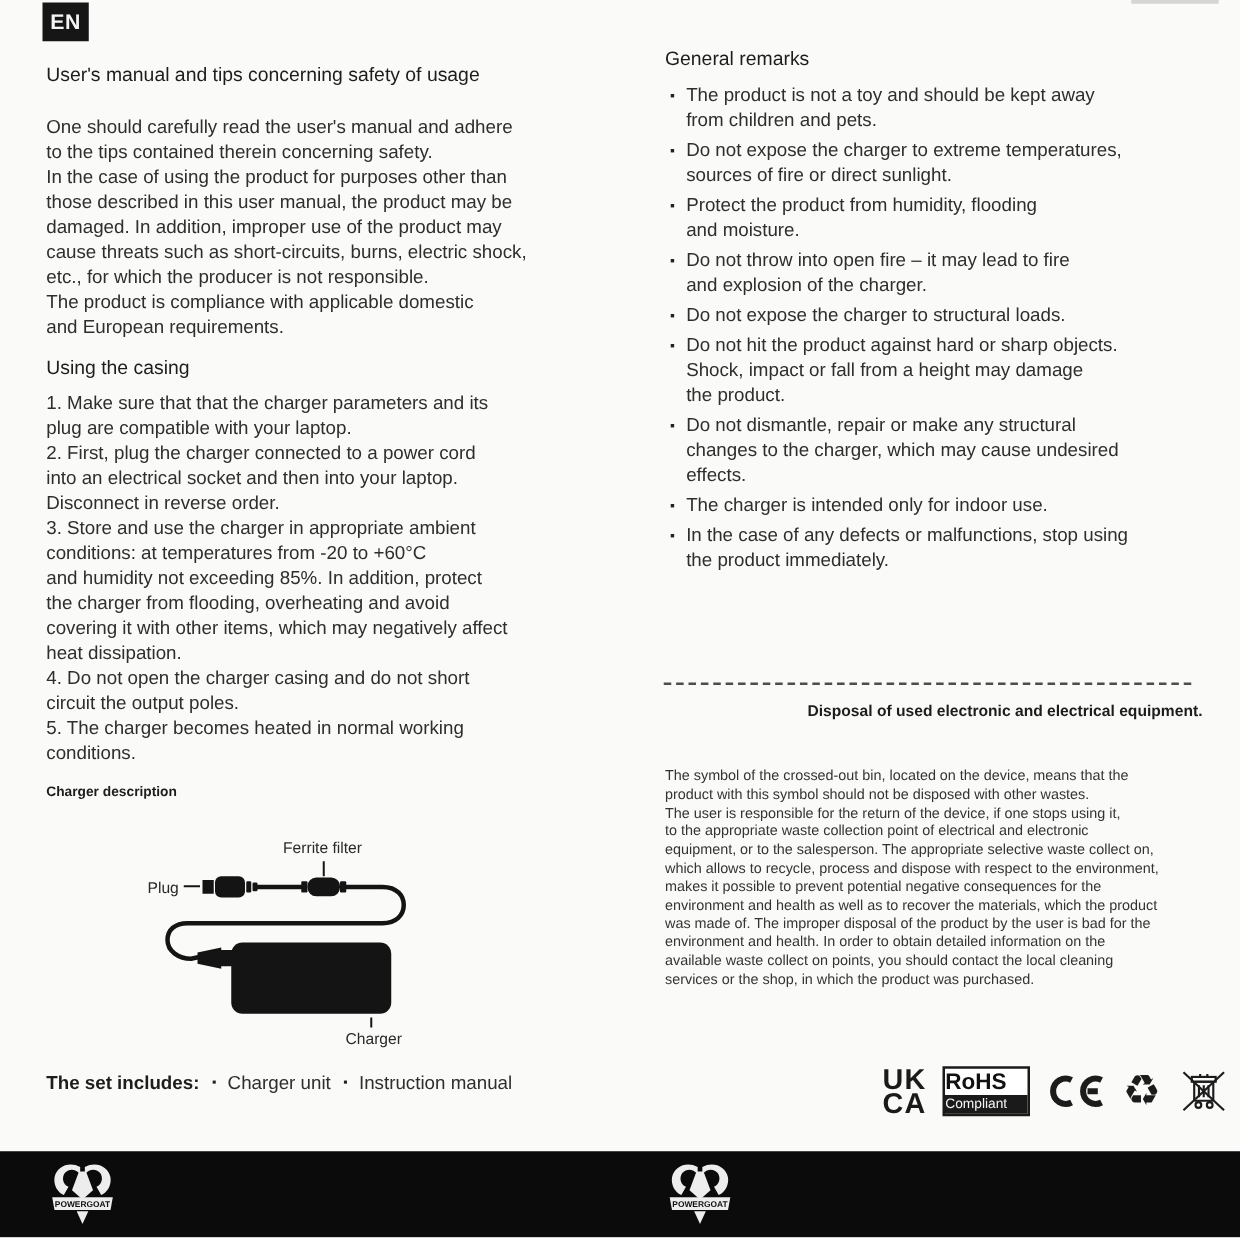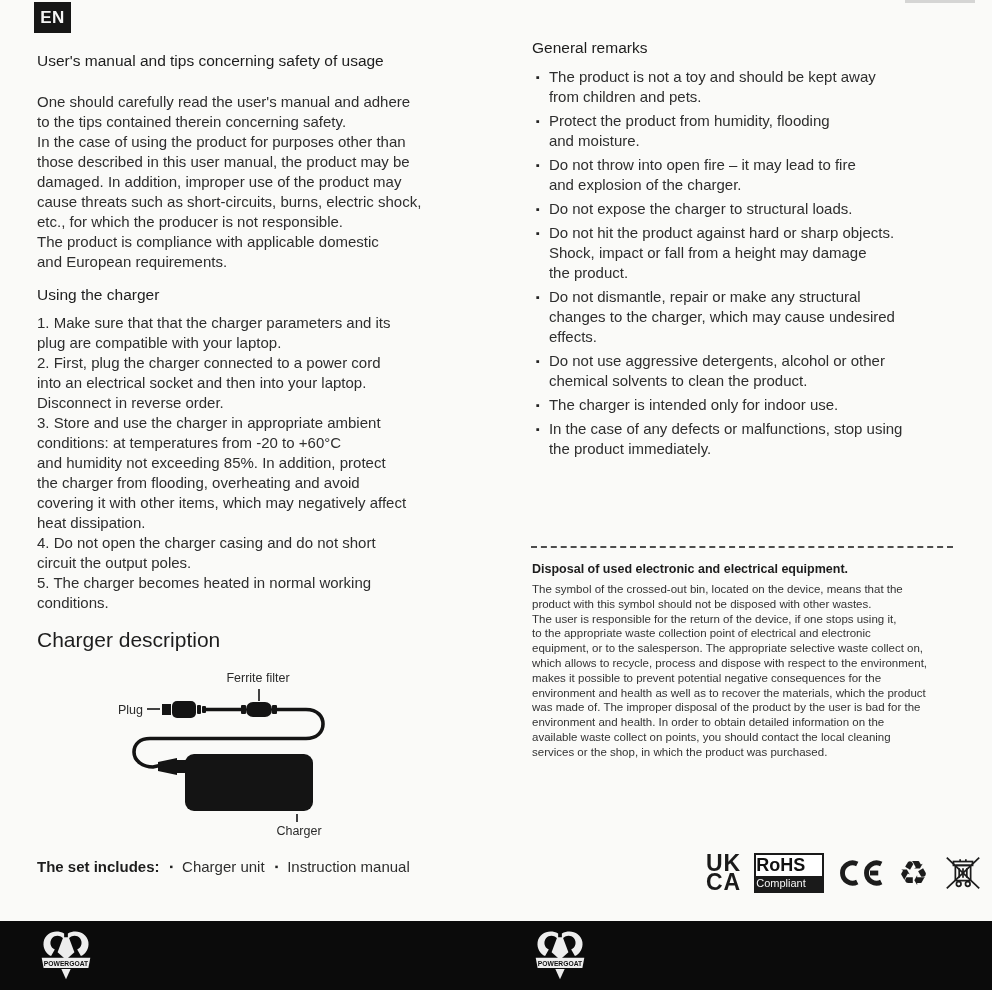--- a/index.html
+++ b/index.html
@@ -8,26 +8,26 @@
   .pre{white-space:pre-line;}
   .abs{position:absolute;}
 
   
   .en-badge{left:34px;top:2px;width:37px;height:31px;background:#161616;color:#f5f5f5;
             display:flex;align-items:center;justify-content:center;
             font-weight:bold;font-size:17px;letter-spacing:.5px;}
 
   
   .h-main{font-weight:normal;color:#1d1d1d;font-size:15.5px;margin:0;}
-  .h-desc{font-weight:normal;color:#1d1d1d;font-size:21px;margin:0;}
-  .h-small{font-weight:bold;color:#1d1d1d;font-size:12.5px;margin:0;}
+  .h-desc{font-weight:bold;color:#1d1d1d;font-size:11px;margin:0;}
+  .h-small{font-weight:bold;color:#1d1d1d;font-size:12.5px;margin:0;text-align:right;}
 
   
   .body-text{font-size:15px;line-height:20px;color:#2e2e2e;}
-  .small-text{font-size:11.5px;line-height:14.8px;color:#333;}
+  .small-text{font-size:11.5px;line-height:14.8px;color:#333;margin-top:32px;}
 
   
   .safety-title{left:37px;top:52px;width:450px;}
   .safety-body{left:37px;top:92px;width:450px;}
   .usage-title{left:37px;top:286px;width:450px;}
   .usage-steps{left:37px;top:313px;width:450px;}
   .desc-title{left:37px;top:628px;width:450px;}
   .diagram{left:100px;top:663px;}
   .set-line{left:37px;top:858px;width:450px;font-size:15px;display:flex;align-items:center;gap:10px;}
   .set-label{font-weight:bold;color:#1d1d1d;}
@@ -74,21 +74,21 @@
   <div class="abs body-text pre safety-body">One should carefully read the user's manual and adhere
 to the tips contained therein concerning safety.
 In the case of using the product for purposes other than
 those described in this user manual, the product may be
 damaged. In addition, improper use of the product may
 cause threats such as short-circuits, burns, electric shock,
 etc., for which the producer is not responsible.
 The product is compliance with applicable domestic
 and European requirements.</div>
 
-  <h2 class="abs h-main usage-title">Using the charger</h2>
+  <h2 class="abs h-main usage-title">Using the casing</h2>
 
   <div class="abs body-text pre usage-steps">1. Make sure that that the charger parameters and its
 plug are compatible with your laptop.
 2. First, plug the charger connected to a power cord
 into an electrical socket and then into your laptop.
 Disconnect in reverse order.
 3. Store and use the charger in appropriate ambient
 conditions: at temperatures from -20 to +60°C
 and humidity not exceeding 85%. In addition, protect
 the charger from flooding, overheating and avoid
@@ -143,43 +143,43 @@
   </div>
 
   <h2 class="abs h-main gr-title">General remarks</h2>
 
   <ul class="abs body-text gr-list">
     <li>
         <span class="pre">The product is not a toy and should be kept away
 from children and pets.</span>
       </li>
     <li>
+        <span class="pre">Do not expose the charger to extreme temperatures,
+sources of fire or direct sunlight.</span>
+      </li>
+    <li>
         <span class="pre">Protect the product from humidity, flooding
 and moisture.</span>
       </li>
     <li>
         <span class="pre">Do not throw into open fire – it may lead to fire
 and explosion of the charger.</span>
       </li>
     <li>
         <span class="pre">Do not expose the charger to structural loads.</span>
       </li>
     <li>
         <span class="pre">Do not hit the product against hard or sharp objects.
 Shock, impact or fall from a height may damage
 the product.</span>
       </li>
     <li>
         <span class="pre">Do not dismantle, repair or make any structural
 changes to the charger, which may cause undesired
 effects.</span>
-      </li>
-    <li>
-        <span class="pre">Do not use aggressive detergents, alcohol or other
-chemical solvents to clean the product.</span>
       </li>
     <li>
         <span class="pre">The charger is intended only for indoor use.</span>
       </li>
     <li>
         <span class="pre">In the case of any defects or malfunctions, stop using
 the product immediately.</span>
       </li>
   </ul>
 

